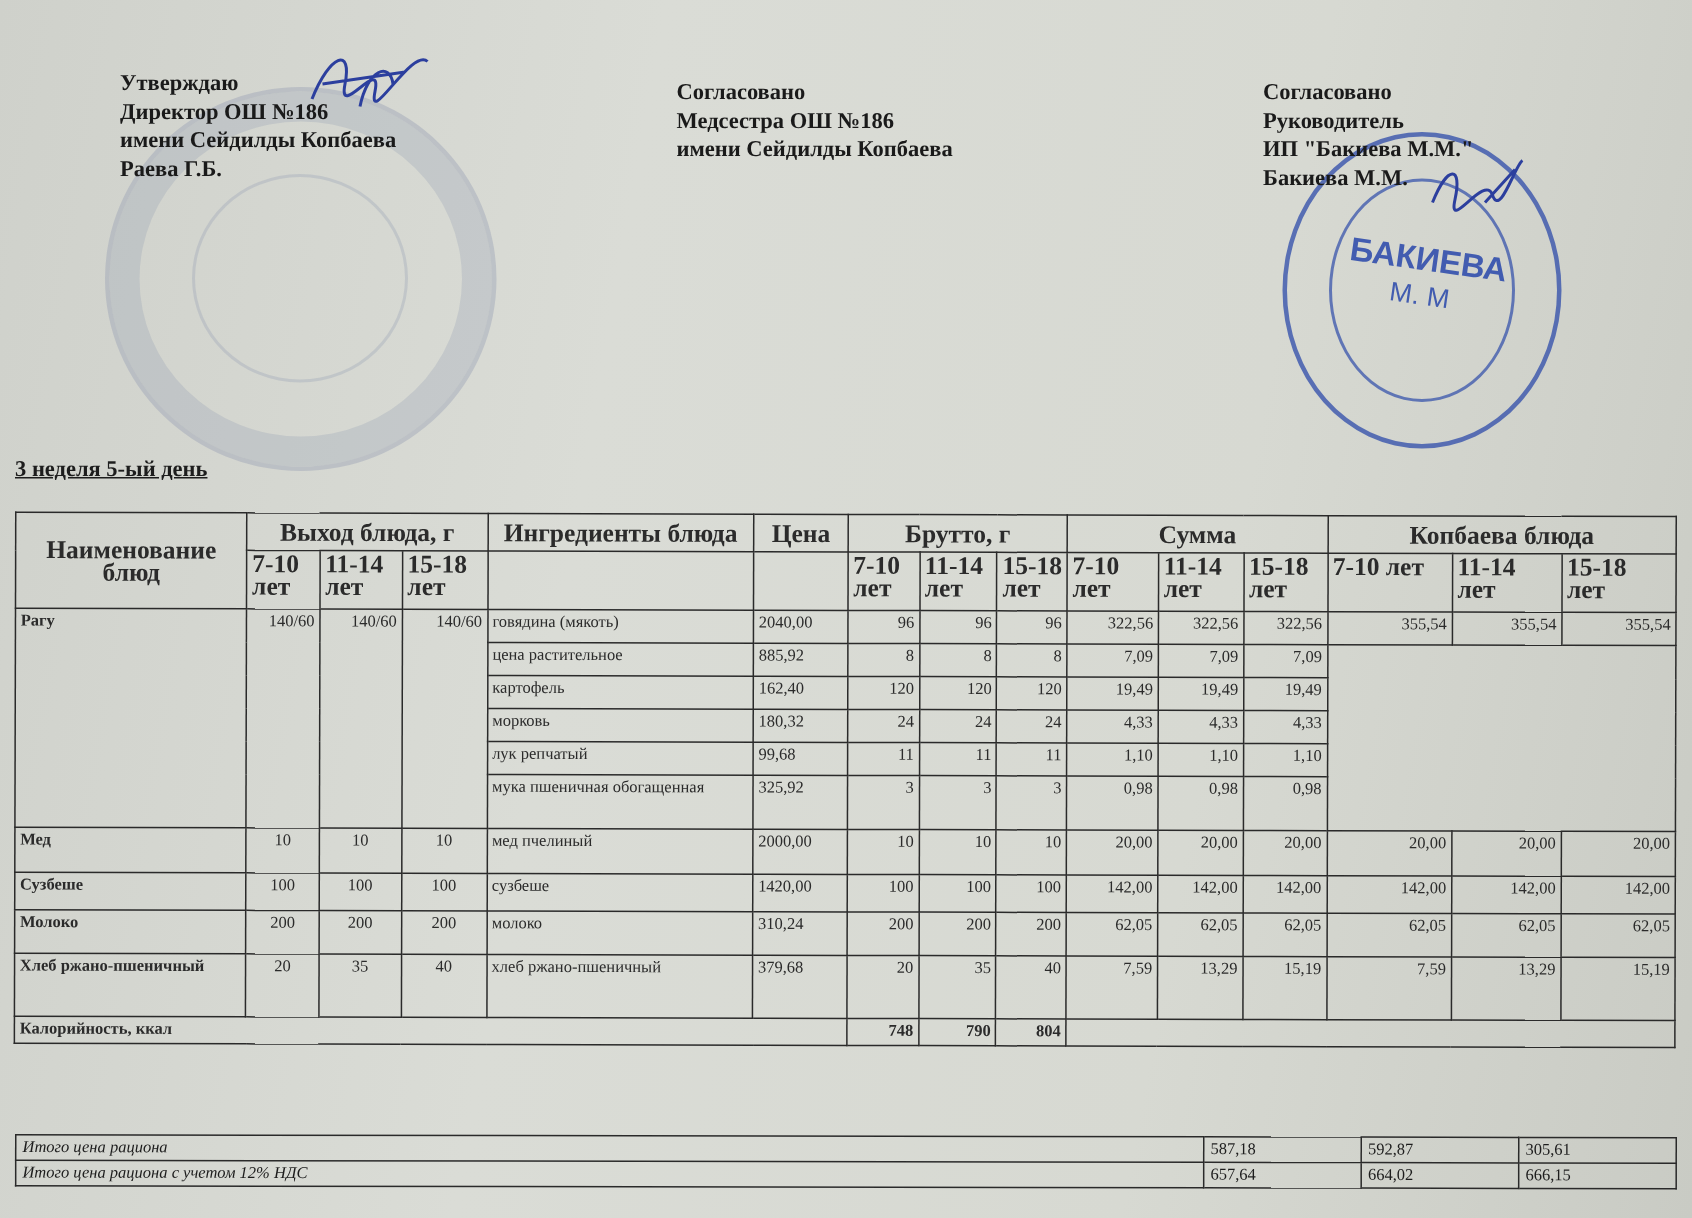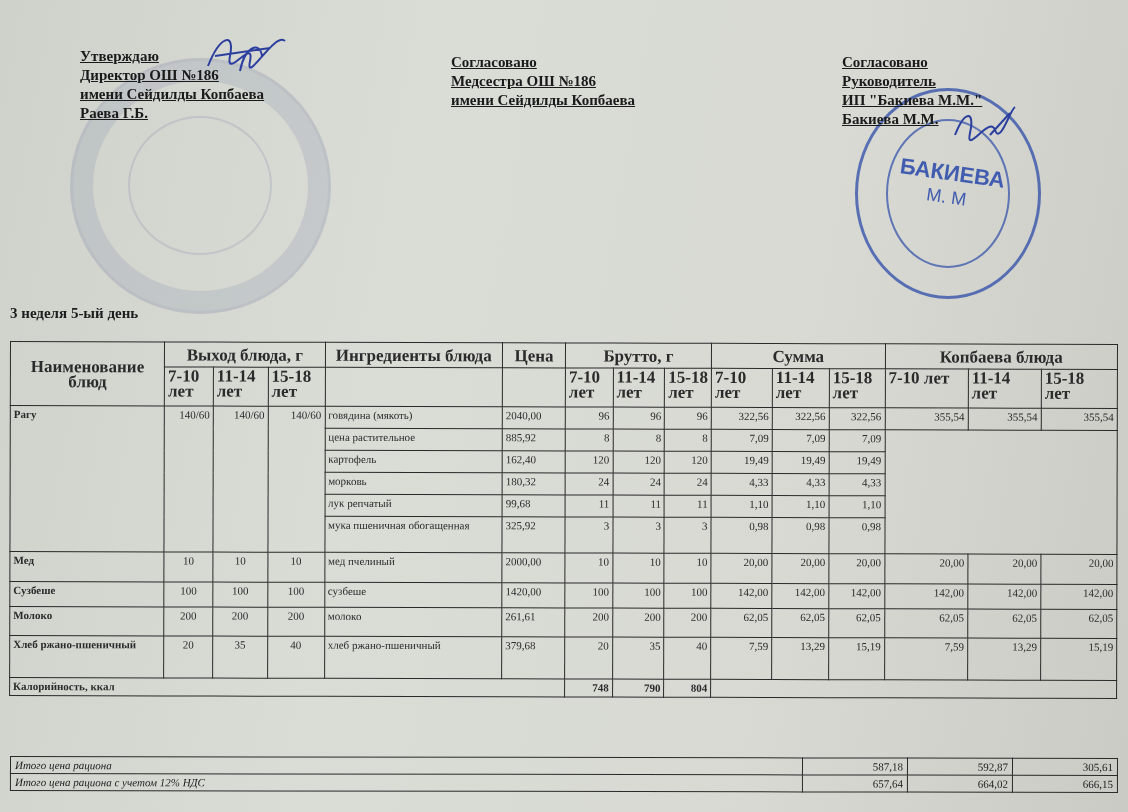--- a/index.html
+++ b/index.html
@@ -2,59 +2,59 @@
 <html><head>
 <meta charset="utf-8">
 <style>
   html, body { margin:0; padding:0; }
   body {
     width:1128px; height:812px; overflow:hidden; position:relative;
     background: linear-gradient(100deg, #cfd1cb 0%, #dadcd6 35%, #d7d9d2 70%, #c9cbc4 100%);
     font-family: "Liberation Serif", serif; color:#1d1d1d;
   }
   .approval { position:absolute; font-weight:bold; font-size:15px; line-height:19px; color:#1a1a1a; }
-  .approval div { white-space:nowrap;text-decoration:underline; }
+  .approval div { white-space:nowrap; }
   #appr1 { left:80px; top:47px; }
   #appr2 { left:451px; top:53px; }
   #appr3 { left:842px; top:53px; }
   .stamp { position:absolute; border-radius:50%; }
   #stamp1 { left:70px; top:58px; width:255px; height:250px;
     border:3px solid rgba(140,150,175,0.35);
     box-shadow: inset 0 0 0 18px rgba(0,0,0,0), inset 0 0 0 20px rgba(140,150,175,0.25); }
   #stamp1 .inner { position:absolute; left:55px; top:55px; width:140px; height:135px; border-radius:50%; border:2px solid rgba(140,150,175,0.28); }
   #stamp2 { left:855px; top:88px; width:180px; height:205px; border:3px solid rgba(45,75,170,0.75); }
   #stamp2 .inner { position:absolute; left:28px; top:28px; width:120px; height:145px; border-radius:50%; border:2px solid rgba(45,75,170,0.7); }
   #stamp2 .stext { position:absolute; left:40px; top:70px; color:rgba(40,70,170,0.85); font-family:"Liberation Sans", sans-serif; font-size:22px; font-weight:normal; text-align:center; width:100px; line-height:24px; transform:rotate(8deg); }
   #stamp2 .stext span { display:block; font-size:18px; }
   .signature { position:absolute; }
   #sig1 { left:200px; top:26px; }
   #sig2 { left:950px; top:105px; }
 
-  #page-heading { position:absolute; left:10px; top:305px; font-weight:bold; font-size:15px; }
+  #page-heading { position:absolute; left:10px; top:305px; font-weight:bold; font-size:15px;text-decoration:underline; }
 
   table { border-collapse:collapse; }
   #menu-table { position:absolute; left:10px; top:341px; width:1108px; transform:rotate(0.15deg); transform-origin:left top; }
   #menu-table td, #menu-table th {
     border:1px solid #2a2a2a; font-size:11px; padding:1px 3px; vertical-align:top;
     font-weight:normal; line-height:15px; color:#2b2b2b;
   }
   #menu-table th { font-weight:bold; font-size:17px; }
   #menu-table th.c { text-align:center; }
   #menu-table th.l { text-align:left; }
   #menu-table td.n { text-align:right; }
   #menu-table td.cn { text-align:center; }
   #menu-table td.dish { font-weight:bold; }
   #menu-table tr.hdr1 th { height:22px; vertical-align:middle; }
   #menu-table tr.hdr2 th { height:36px;margin-left:21px; }
   #menu-table tr.r { height:22px; }
   #menu-table tr.r2 { height:36px; }
 
   #totals-table { position:absolute; left:10px; top:756px; width:1108px; transform:rotate(0.1deg); transform-origin:left top; }
   #totals-table td { border:1px solid #2a2a2a; font-size:11px; padding:1px 4px; font-style:italic; height:14px; line-height:14px; }
-  #totals-table td.n { text-align:right; font-style:normal; width:96px; }
+  #totals-table td.n { text-align:left; font-style:normal; width:96px; }
 </style>
 </head>
 <body>
 
 <div id="stamp1" class="stamp">
     <div class="inner"></div>
   </div>
 <div id="stamp2" class="stamp">
   <div class="inner"></div>
   <div class="stext"><b>БАКИЕВА</b><span>М. М</span></div>
@@ -235,21 +235,21 @@
     <td class="n">142,00</td>
     <td class="n">142,00</td>
   </tr>
 
   <tr class="r" style="height:29px">
     <td class="dish">Молоко</td>
     <td class="cn">200</td>
     <td class="cn">200</td>
     <td class="cn">200</td>
     <td>молоко</td>
-    <td>261,61</td>
+    <td>310,24</td>
     <td class="n">200</td>
     <td class="n">200</td>
     <td class="n">200</td>
     <td class="n">62,05</td>
     <td class="n">62,05</td>
     <td class="n">62,05</td>
     <td class="n">62,05</td>
     <td class="n">62,05</td>
     <td class="n">62,05</td>
   </tr>

